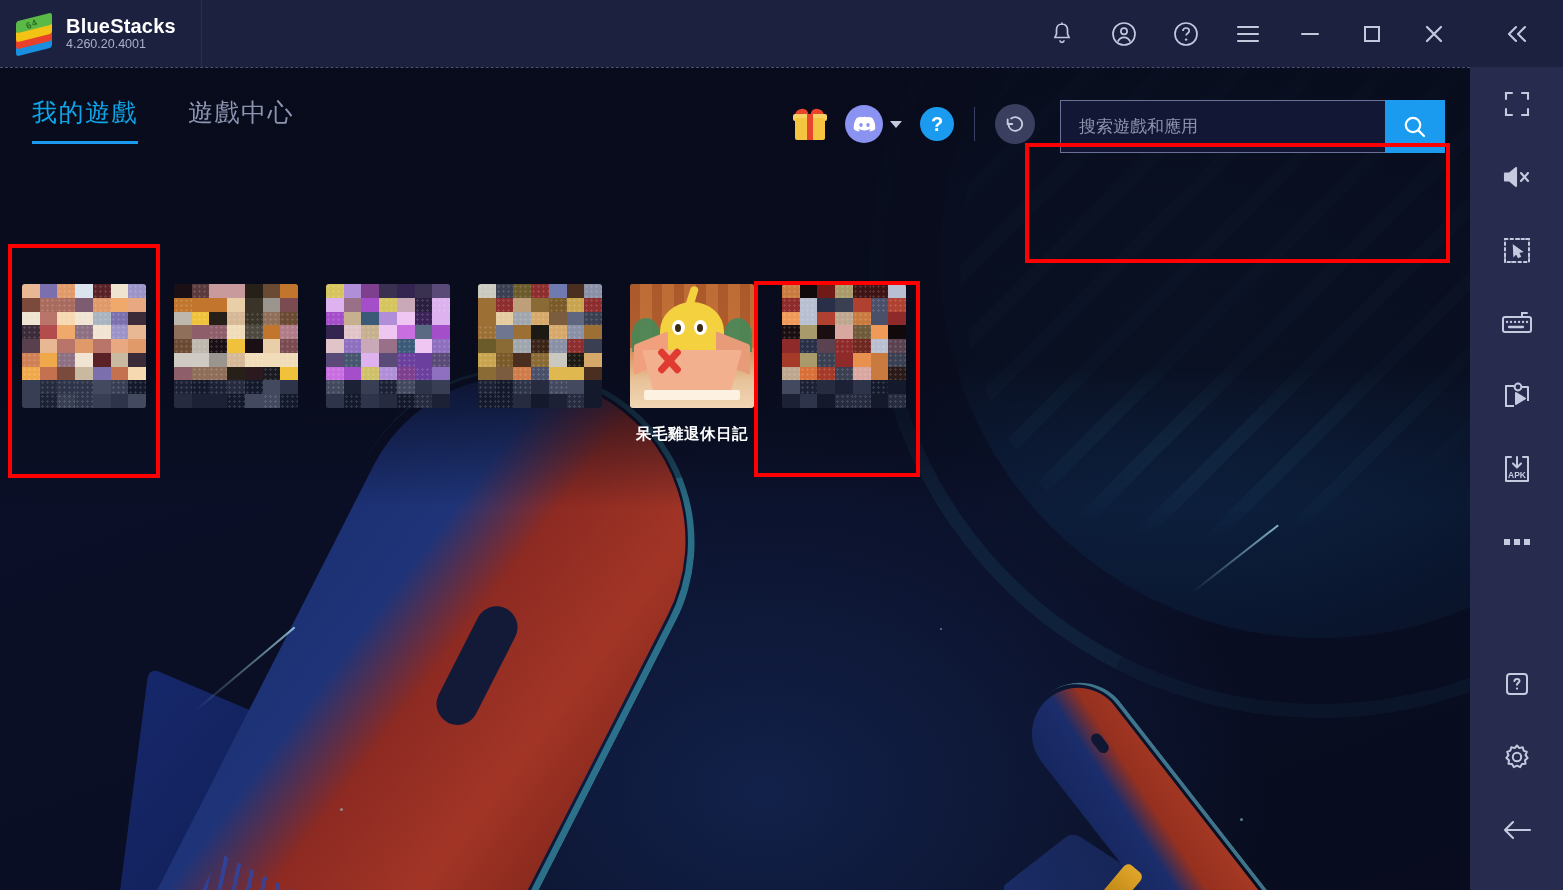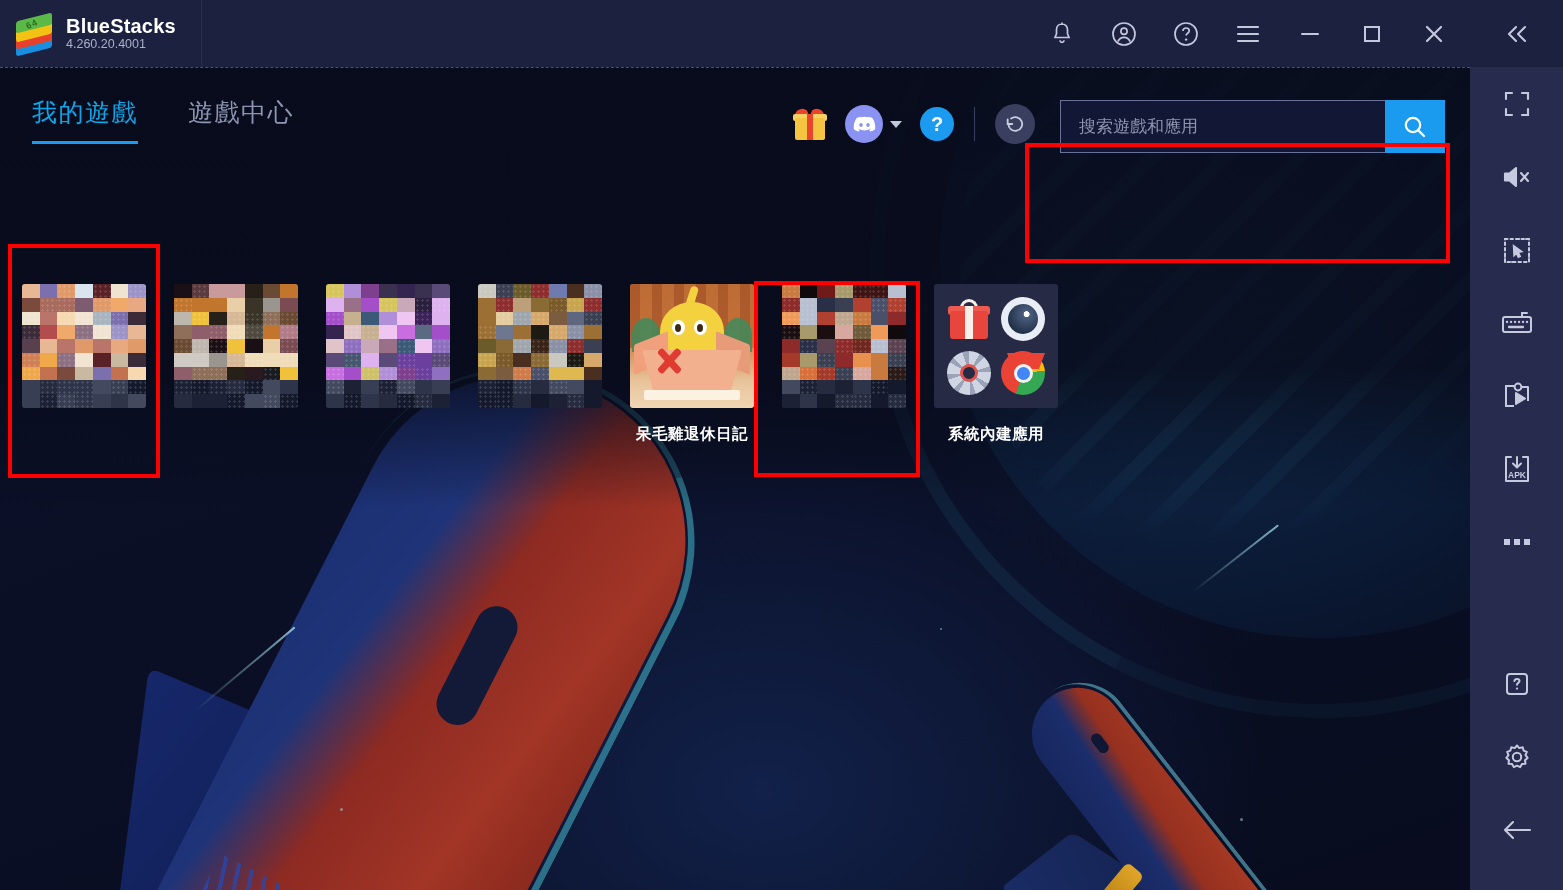--- a/index.html
+++ b/index.html
@@ -875,40 +875,20 @@
                 <div style="background: rgb(20, 26, 44);"></div>
                 <div style="background: radial-gradient(rgba(255, 255, 255, 0.13) 1px, transparent 1.2px) 0% 0% / 5px 5px rgb(38, 43, 64);"></div>
                 <div style="background: radial-gradient(rgba(255, 255, 255, 0.13) 1px, transparent 1.2px) 0% 0% / 5px 5px rgb(38, 43, 64);"></div>
                 <div style="background: rgb(20, 26, 44);"></div>
                 <div style="background: radial-gradient(rgba(255, 255, 255, 0.13) 1px, transparent 1.2px) 0% 0% / 5px 5px rgb(38, 43, 64);"></div>
               </div>
           </div>
           <div class="card-name"></div>
         </div>
 
-        <div class="card">
-          <div class="card-top"></div>
-          <div class="thumb folder">
-            <div class="f-gift">
-              <div class="f-gift-bw"></div>
-                <div class="f-gift-l"></div>
-                <div class="f-gift-b"></div>
-            </div>
-            <div class="f-cam">
-                <div class="f-cam-in"></div>
-              </div>
-            <div class="f-gear">
-                <div class="f-gear-in"></div>
-              </div>
-            <div class="f-chrome">
-                <div class="f-chrome-in"></div>
-              </div>
-          </div>
-          <div class="card-name">系統內建應用</div>
-        </div>
 
       </div>
     </div>
 
     <div class="hl hl-search"></div>
     <div class="hl hl-gplay"></div>
     <div class="hl hl-game"></div>
   </div>
 
   <div class="sidebar">

